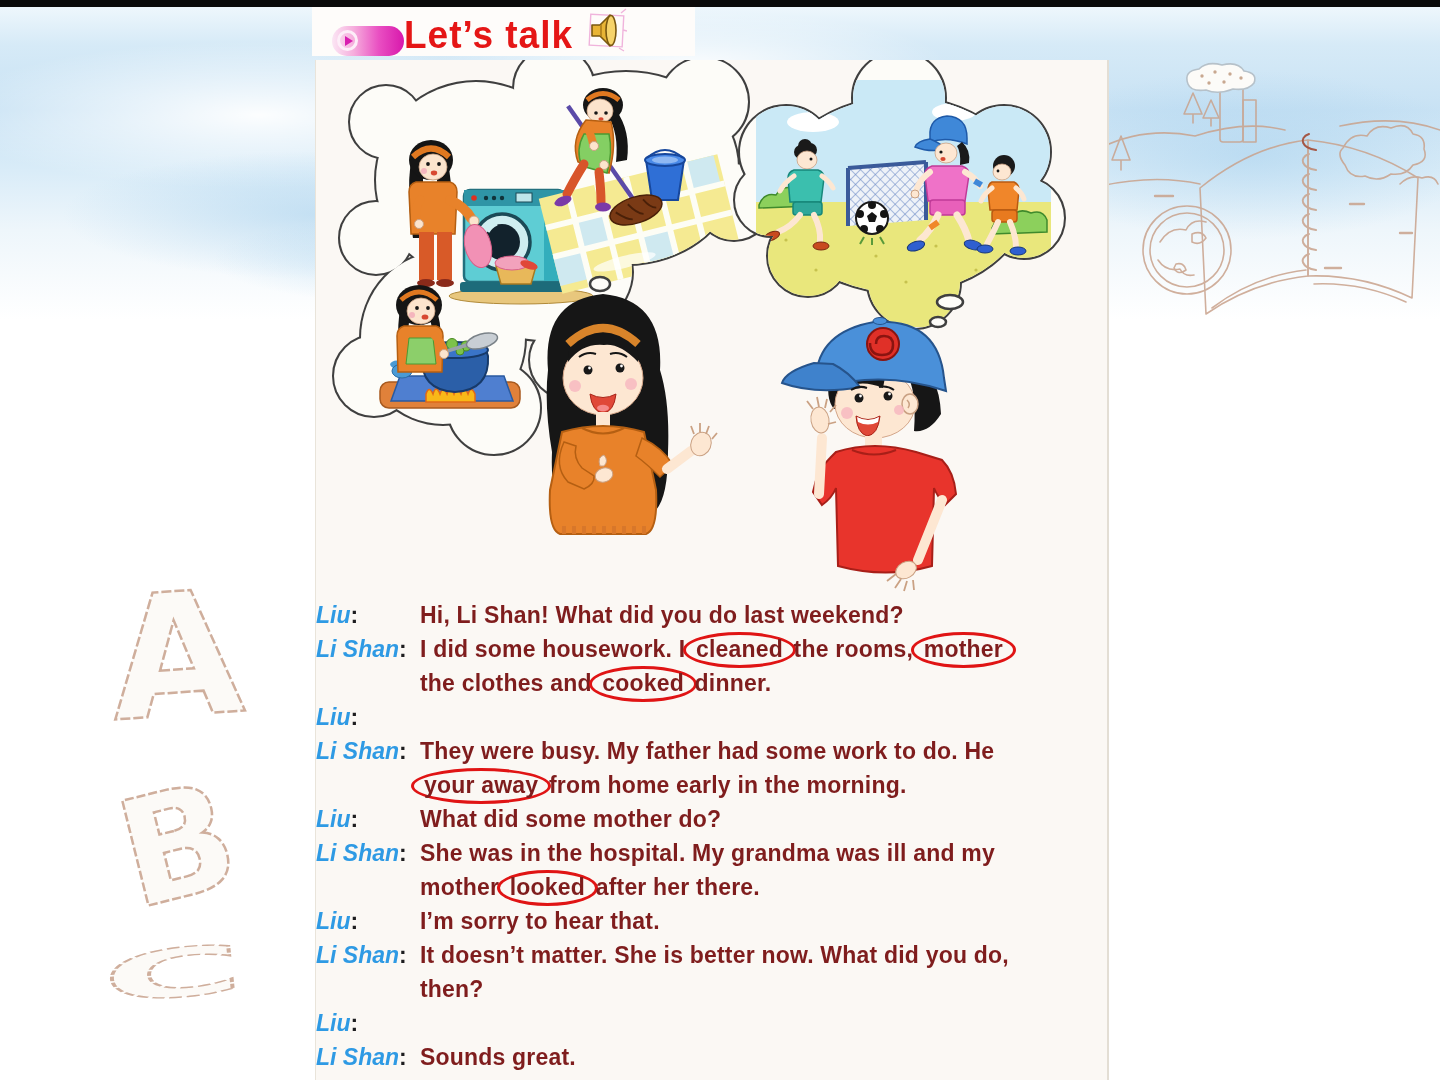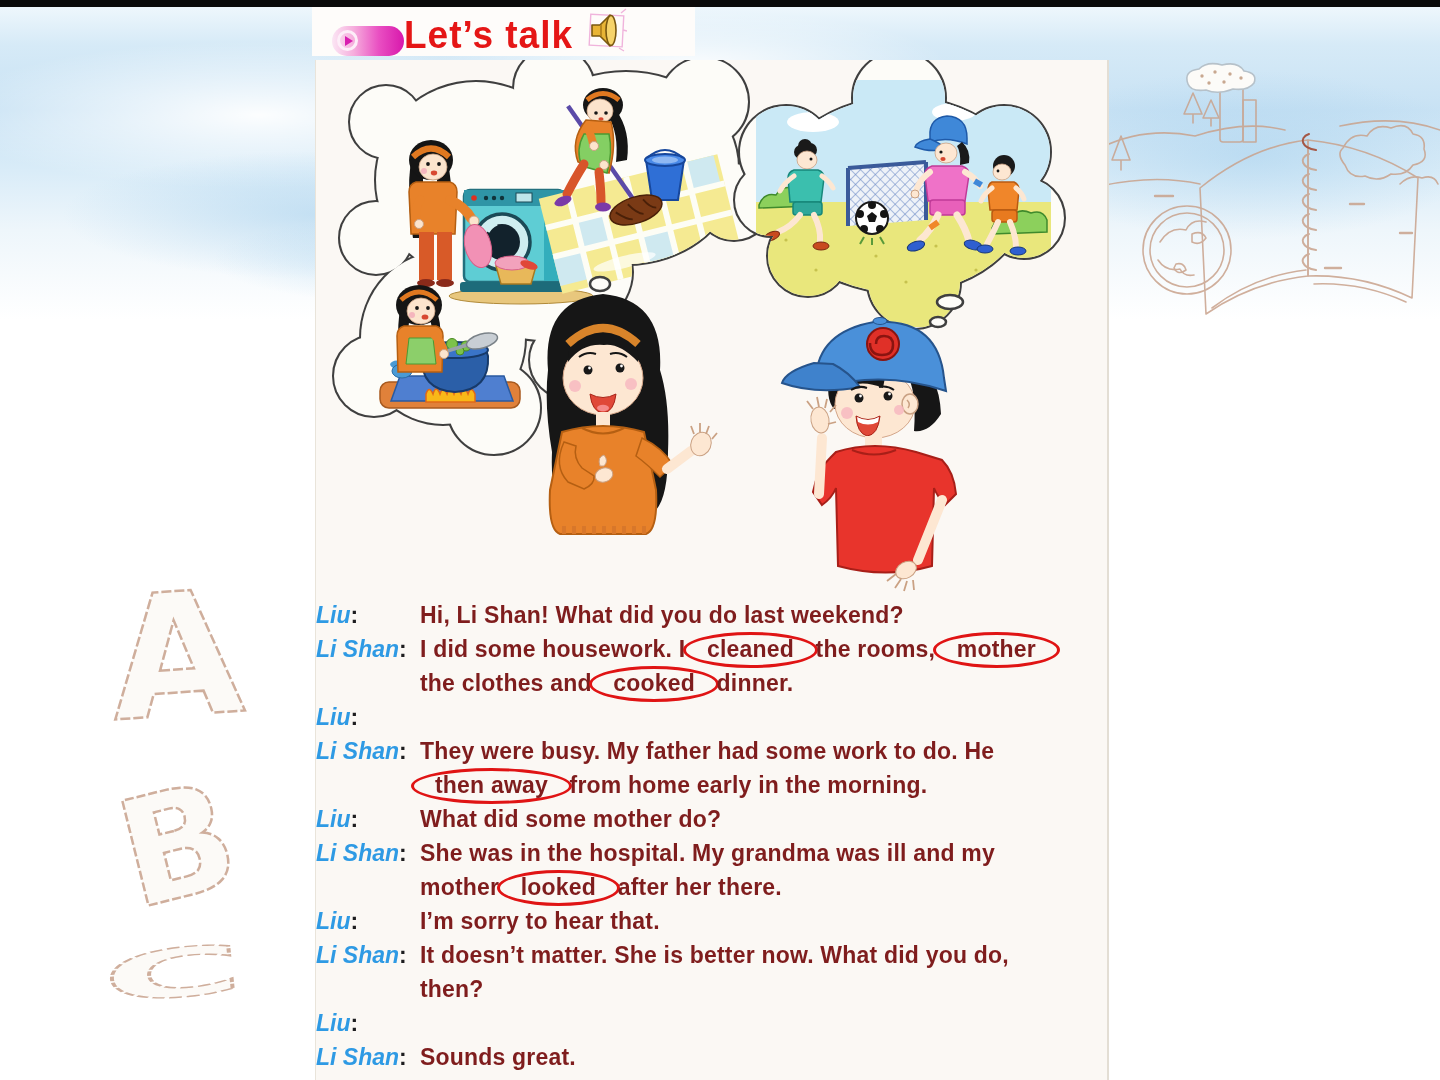--- a/index.html
+++ b/index.html
@@ -29,21 +29,21 @@
         box-shadow:2px 0 0 #e3ded4, -1px 0 0 #e9e4da;z-index:30;}
   .illustration{position:absolute;left:0;top:0;width:791px;height:545px;}
 
   .dialogue{position:absolute;left:0;top:538px;width:100%;}
   .dlg-row{display:flex;align-items:flex-start;line-height:34px;}
   .dlg-speaker{flex:0 0 97px;width:97px;text-align:left;white-space:nowrap;font-size:23px;font-weight:bold;}
   .dlg-name{color:#2e9ae4;font-style:italic;}
   .dlg-colon{color:#1d1d1f;}
   .dlg-text{white-space:nowrap;padding-left:7px;font-size:23px;font-weight:bold;color:#7f1d1d;letter-spacing:.2px;}
   .circled{display:inline-block;border:3px solid #e01414;border-radius:50%;
-           padding:1px 21px 3px;margin:-4px -9px;line-height:26px;}
+           padding:1px 10px 3px;margin:-4px -9px;line-height:26px;}
 
   .letters-svg{position:absolute;left:55px;top:565px;z-index:5;}
   .sketch-svg{position:absolute;left:1100px;top:28px;z-index:4;}
   .dotcloud-svg{position:absolute;left:1178px;top:58px;z-index:6;}
 </style>
 </head>
 <body>
 
 <div class="slide">
   <div class="cloud c1"></div>
@@ -509,21 +509,21 @@
         </div>
         <div class="dlg-row">
           <span class="dlg-speaker"><span class="dlg-name">Li Shan</span><span class="dlg-colon">:</span></span>
           <span class="dlg-text">I did some housework. I <span class="circled">cleaned</span> the rooms, <span class="circled">mother</span><br>the clothes and <span class="circled">cooked</span> dinner.</span>
         </div>
         <div class="dlg-row">
           <span class="dlg-speaker"><span class="dlg-name">Liu</span><span class="dlg-colon">:</span></span>
         </div>
         <div class="dlg-row">
           <span class="dlg-speaker"><span class="dlg-name">Li Shan</span><span class="dlg-colon">:</span></span>
-          <span class="dlg-text">They were busy. My father had some work to do. He<br><span class="circled">then away</span> from home early in the morning.</span>
+          <span class="dlg-text">They were busy. My father had some work to do. He<br><span class="circled">your away</span> from home early in the morning.</span>
         </div>
         <div class="dlg-row">
           <span class="dlg-speaker"><span class="dlg-name">Liu</span><span class="dlg-colon">:</span></span>
           <span class="dlg-text">What did some mother do?</span>
         </div>
         <div class="dlg-row">
           <span class="dlg-speaker"><span class="dlg-name">Li Shan</span><span class="dlg-colon">:</span></span>
           <span class="dlg-text">She was in the hospital. My grandma was ill and my<br>mother <span class="circled">looked</span> after her there.</span>
         </div>
         <div class="dlg-row">

